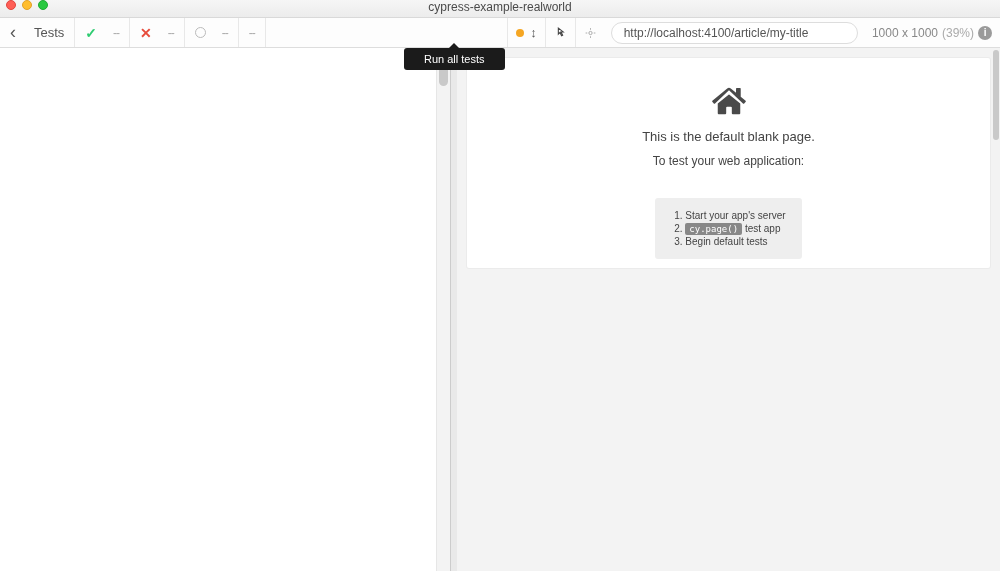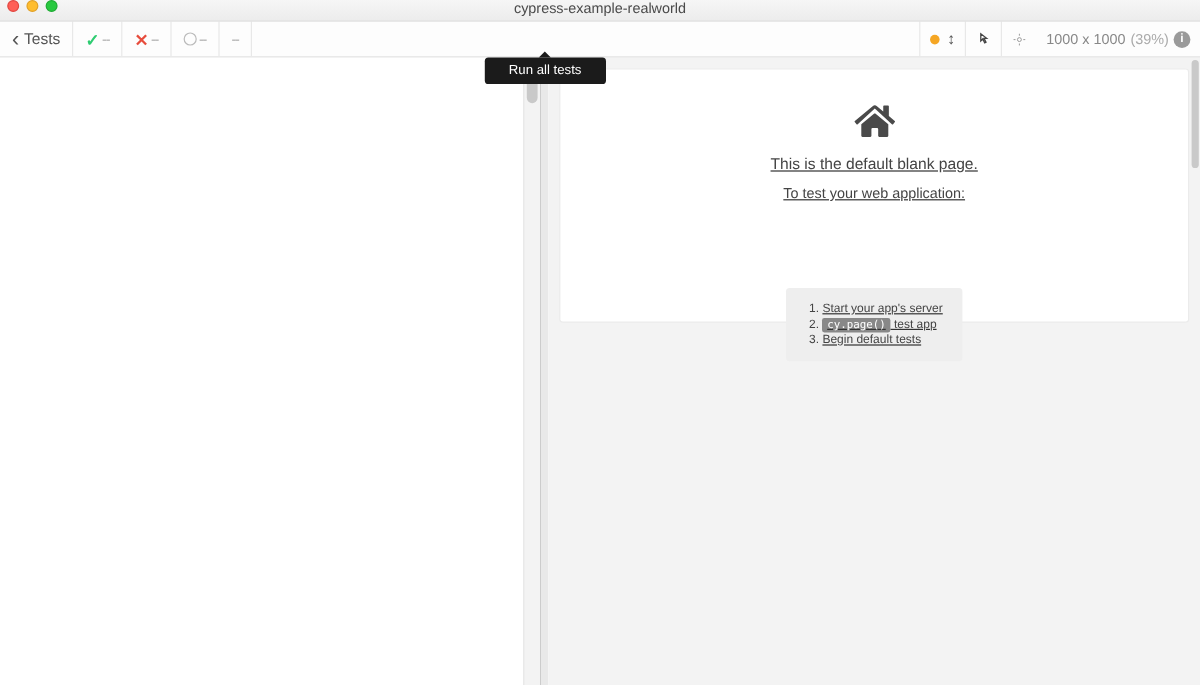--- a/index.html
+++ b/index.html
@@ -43,21 +43,21 @@
       align-items: stretch;
       background: #fdfdfd;
     }
     .toolbar .cell {
       display: flex;
       align-items: center;
       padding: 0 10px;
       border-right: 1px solid #e8e8e8;
       font-size: 13px;
       color: #555;
-      gap: 2px;
+      gap: 16px;
     }
     .toolbar .cell.back { font-weight: 400; }
     .chev-left::before { content: "\2039"; font-size: 18px; color: #555; margin-right: 2px; }
     .stat-check { color: #2ecc71; font-size: 14px; font-weight: bold; }
     .stat-x { color: #e74c3c; font-size: 14px; font-weight: bold; }
     .stat-dash { color: #aaa; font-size: 12px; letter-spacing: -1px; }
     .toolbar .spacer { flex: 1; border-right: none; }
     .toolbar .right-cell {
       display: flex; align-items: center; padding: 0 8px; gap: 6px; border-left: 1px solid #e8e8e8;
     }
@@ -88,21 +88,20 @@
     .viewport-info .pct { color: #aaa; }
     .viewport-info .info-icon {
       width: 14px; height: 14px; border-radius: 50%;
       background: #9a9a9a; color: #fff; font-size: 10px;
       display: inline-flex; align-items: center; justify-content: center;
       font-weight: bold;
     }
     .content {
       display: flex;
       height: calc(571px - 18px - 30px);
-      text-decoration: underline;
     }
     .left-pane {
       width: 451px;
       background: #fff;
       border-right: 1px solid #ccc;
       position: relative;
     }
     .left-scrollbar {
       position: absolute; right: 0; top: 0; bottom: 0;
       width: 14px; background: #f3f3f3; border-left: 1px solid #e6e6e6;
@@ -139,21 +138,20 @@
     .home-icon svg { width: 36px; height: 30px; fill: #4a4a4a; }
     .preview-line1 { font-size: 13px; color: #444; font-weight: 300; margin-bottom: 10px; }
     .preview-line2 { font-size: 12px; color: #444; font-weight: 300; margin-bottom: 30px; }
     .steps-box {
       background: #eee;
       border-radius: 3px;
       padding: 10px 16px;
       font-size: 10px;
       color: #444;
       font-weight: 300;
-      margin-top: 42px;
     }
     .steps-box ol { list-style: decimal; padding-left: 14px; }
     .steps-box li { margin: 2px 0; }
     .steps-box code {
       background: #888; color: #fff; padding: 1px 4px; border-radius: 2px;
       font-family: Menlo, monospace; font-size: 9px;
     }
     .tooltip {
       position: absolute;
       top: 48px;
@@ -219,20 +217,21 @@
     <svg viewBox="0 0 24 24" fill="none" stroke="#444" stroke-width="2">
       <path d="M8 3 L8 14 L11 11 L14 17 L16 16 L13 10 L17 10 Z" fill="#fff"></path>
     </svg>
   </div>
   <div class="right-cell selector-btn">
     <svg viewBox="0 0 24 24" fill="none" stroke="#999" stroke-width="1.5">
       <circle cx="12" cy="12" r="3"></circle>
       <path d="M12 3v3M12 18v3M3 12h3M18 12h3"></path>
     </svg>
   </div>
+  <input class="url-input" readonly="" value="http://localhost:4100/article/my-title" style="">
   <div class="viewport-info">
     <span>1000 x 1000</span>
     <span class="pct">(39%)</span>
     <span class="info-icon">i</span>
   </div>
 </div>
 
 <div class="content">
   <div class="left-pane">
     <div class="left-scrollbar">

